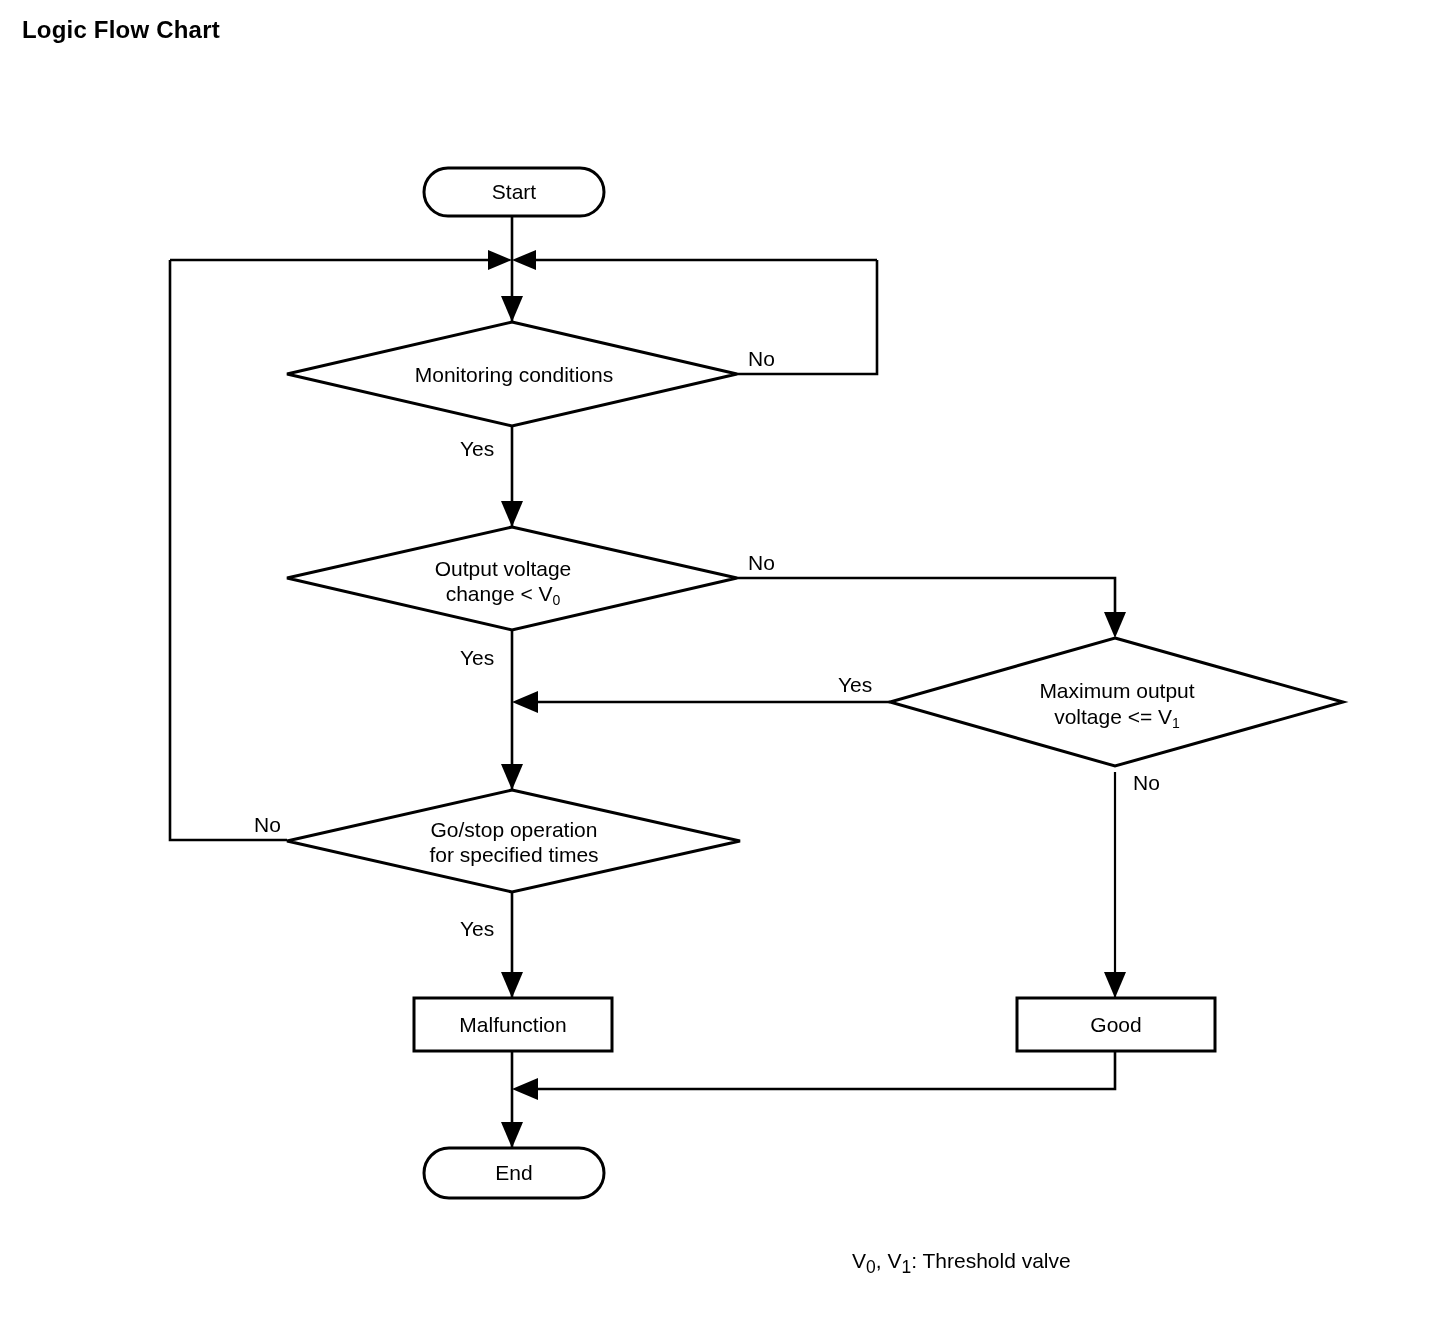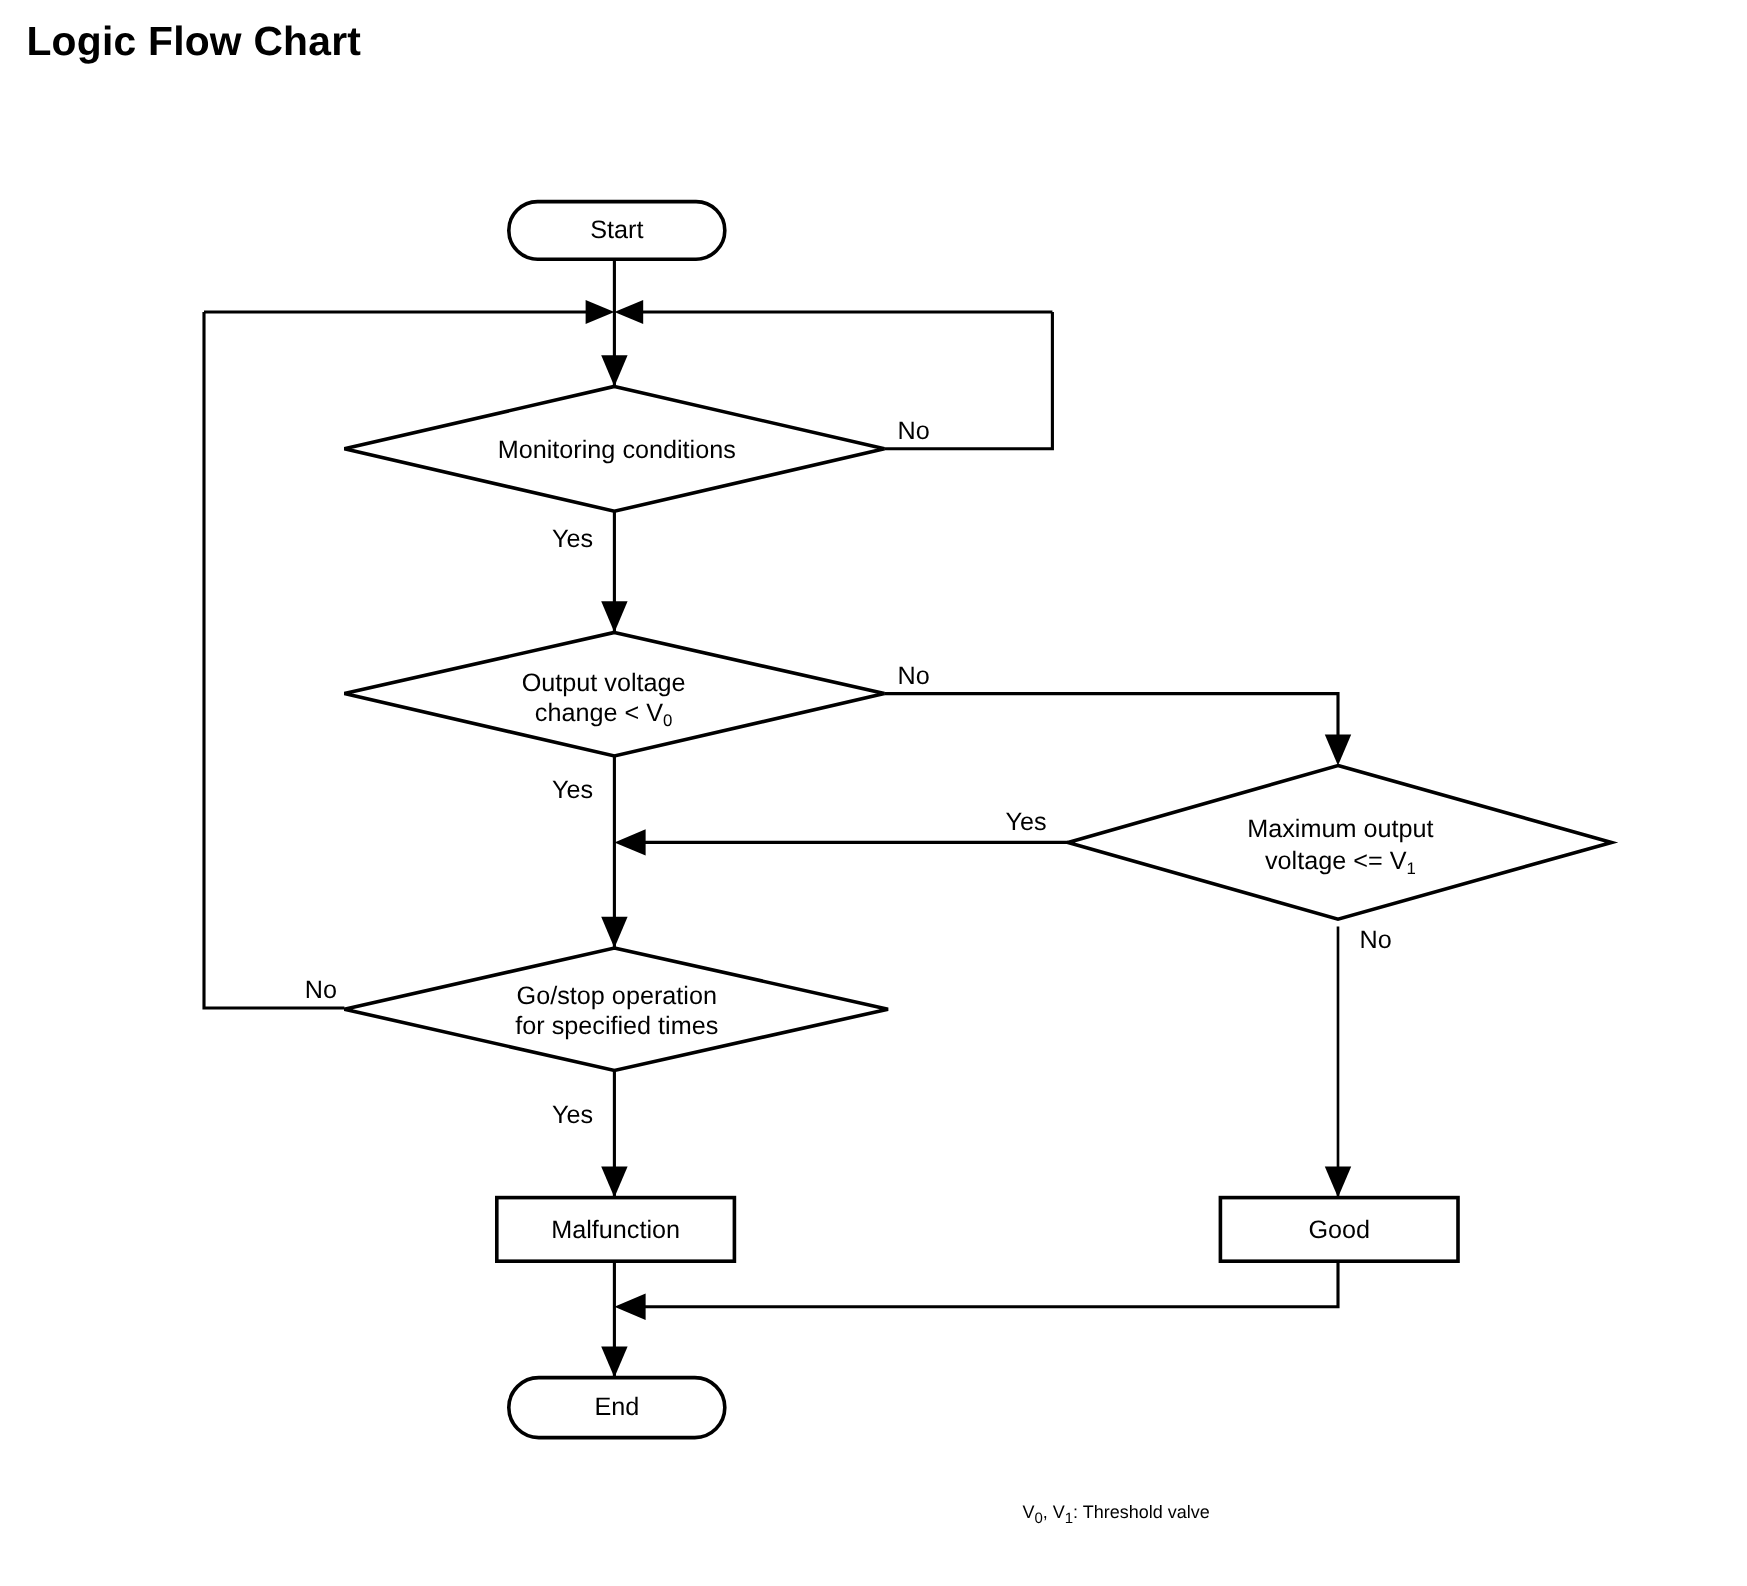--- a/index.html
+++ b/index.html
@@ -18,21 +18,21 @@
   }
   #page-root {
     position: relative;
     width: 1456px;
     height: 1322px;
   }
   .page-title {
     position: absolute;
     left: 22px;
     top: 16px;
-    font-size: 34px;
+    font-size: 24px;
     font-weight: bold;
     letter-spacing: 0.2px;
     font-family: "Liberation Sans", sans-serif;
     white-space: nowrap;
   }
   svg.flow {
     position: absolute;
     left: 0;
     top: 0;
     width: 1456px;
@@ -71,21 +71,21 @@
     fill: #000000;
     stroke: none;
   }
   .sub {
     font-size: 14px;
   }
   .footnote {
     position: absolute;
     left: 852px;
     top: 1248px;
-    font-size: 15px;
+    font-size: 21px;
     line-height: 26px;
     font-family: "Liberation Sans", sans-serif;
     white-space: nowrap;
   }
   .footnote div { white-space: nowrap; }
 </style>
 </head>
 <body>
 
 <div id="page-root">

